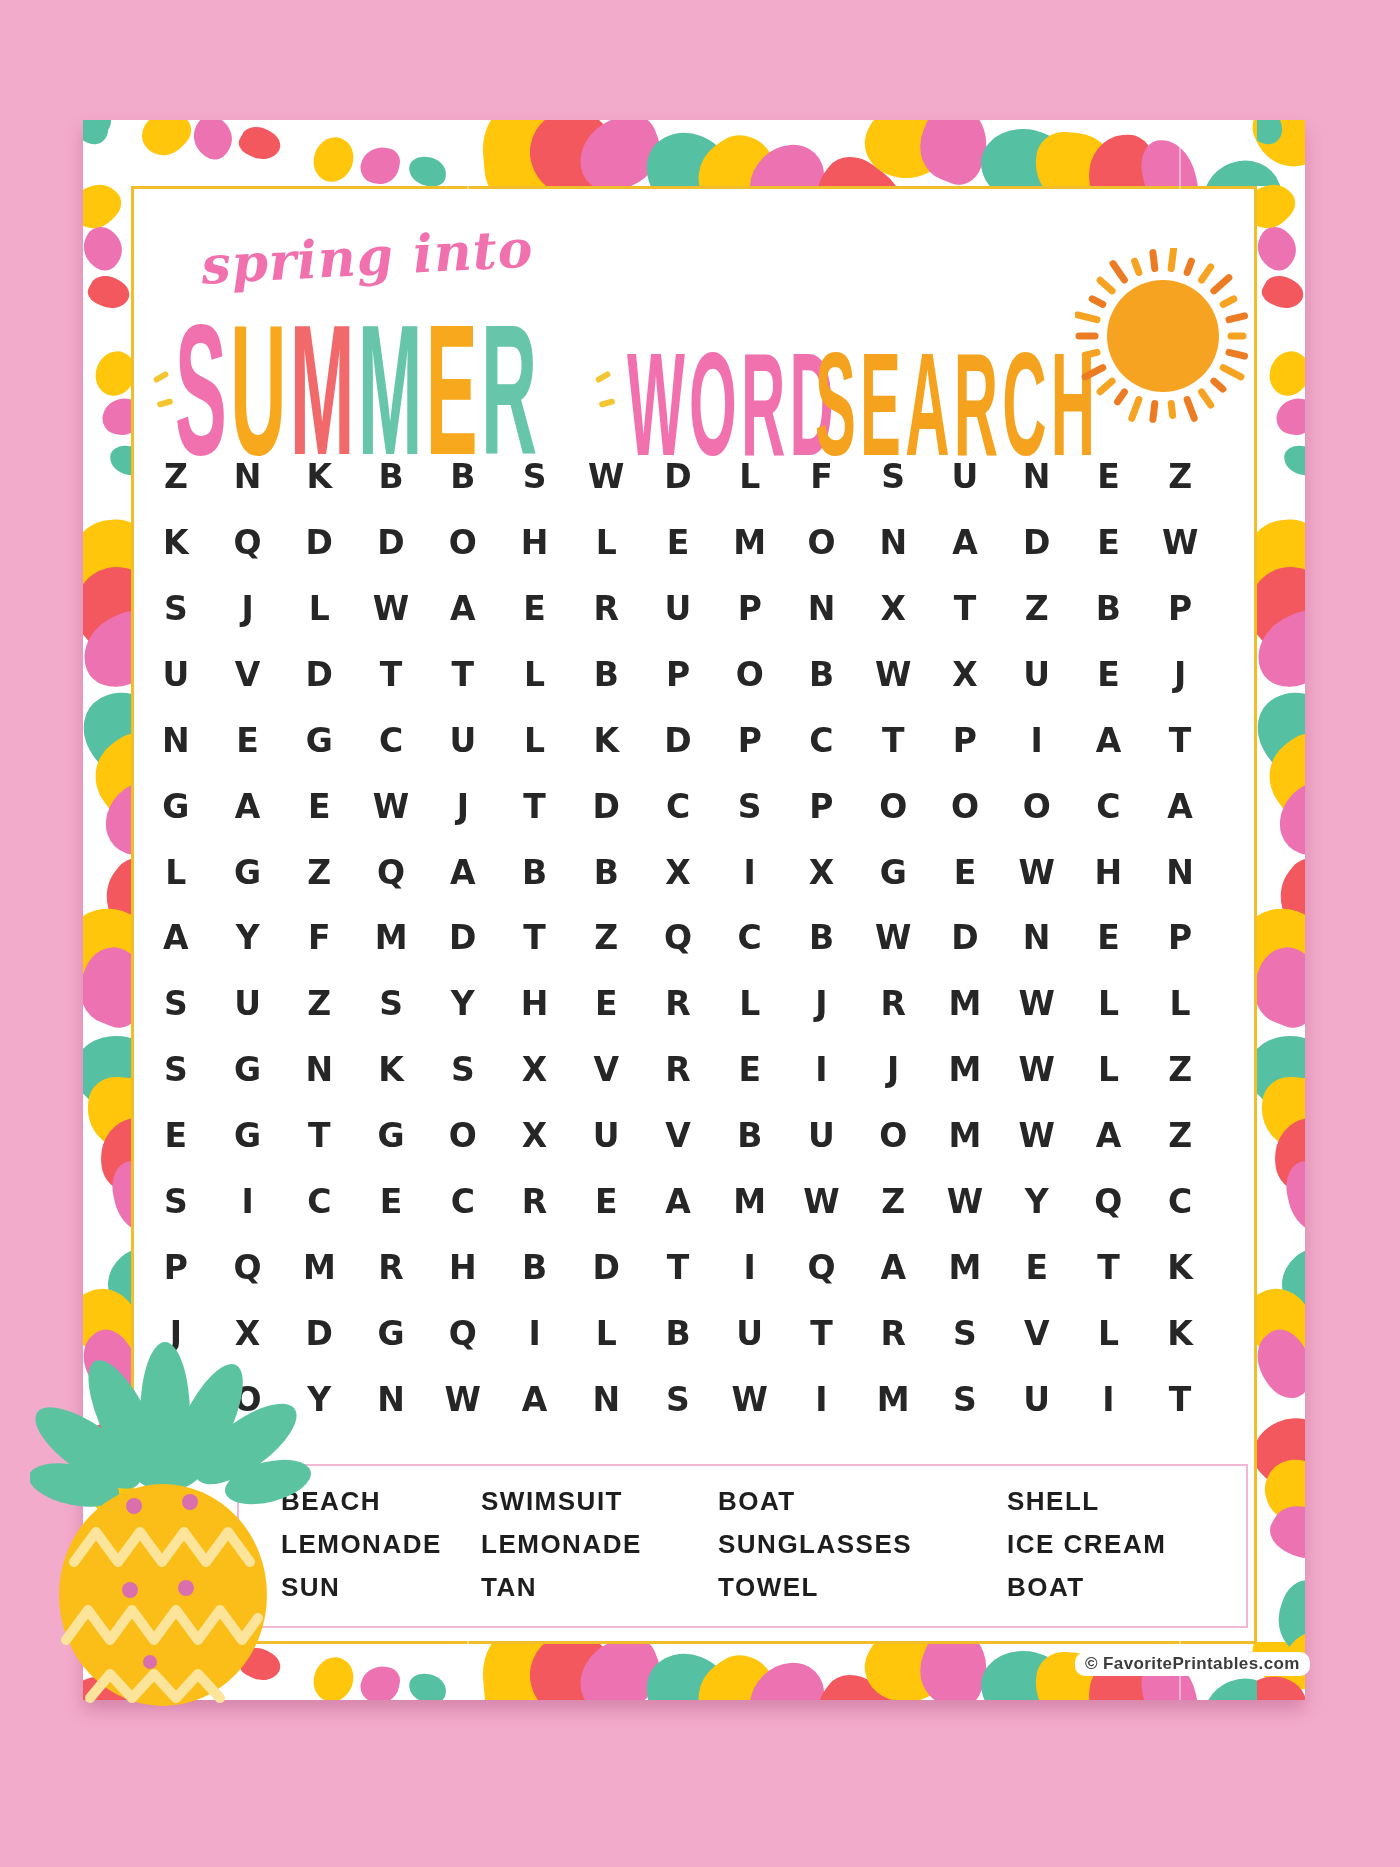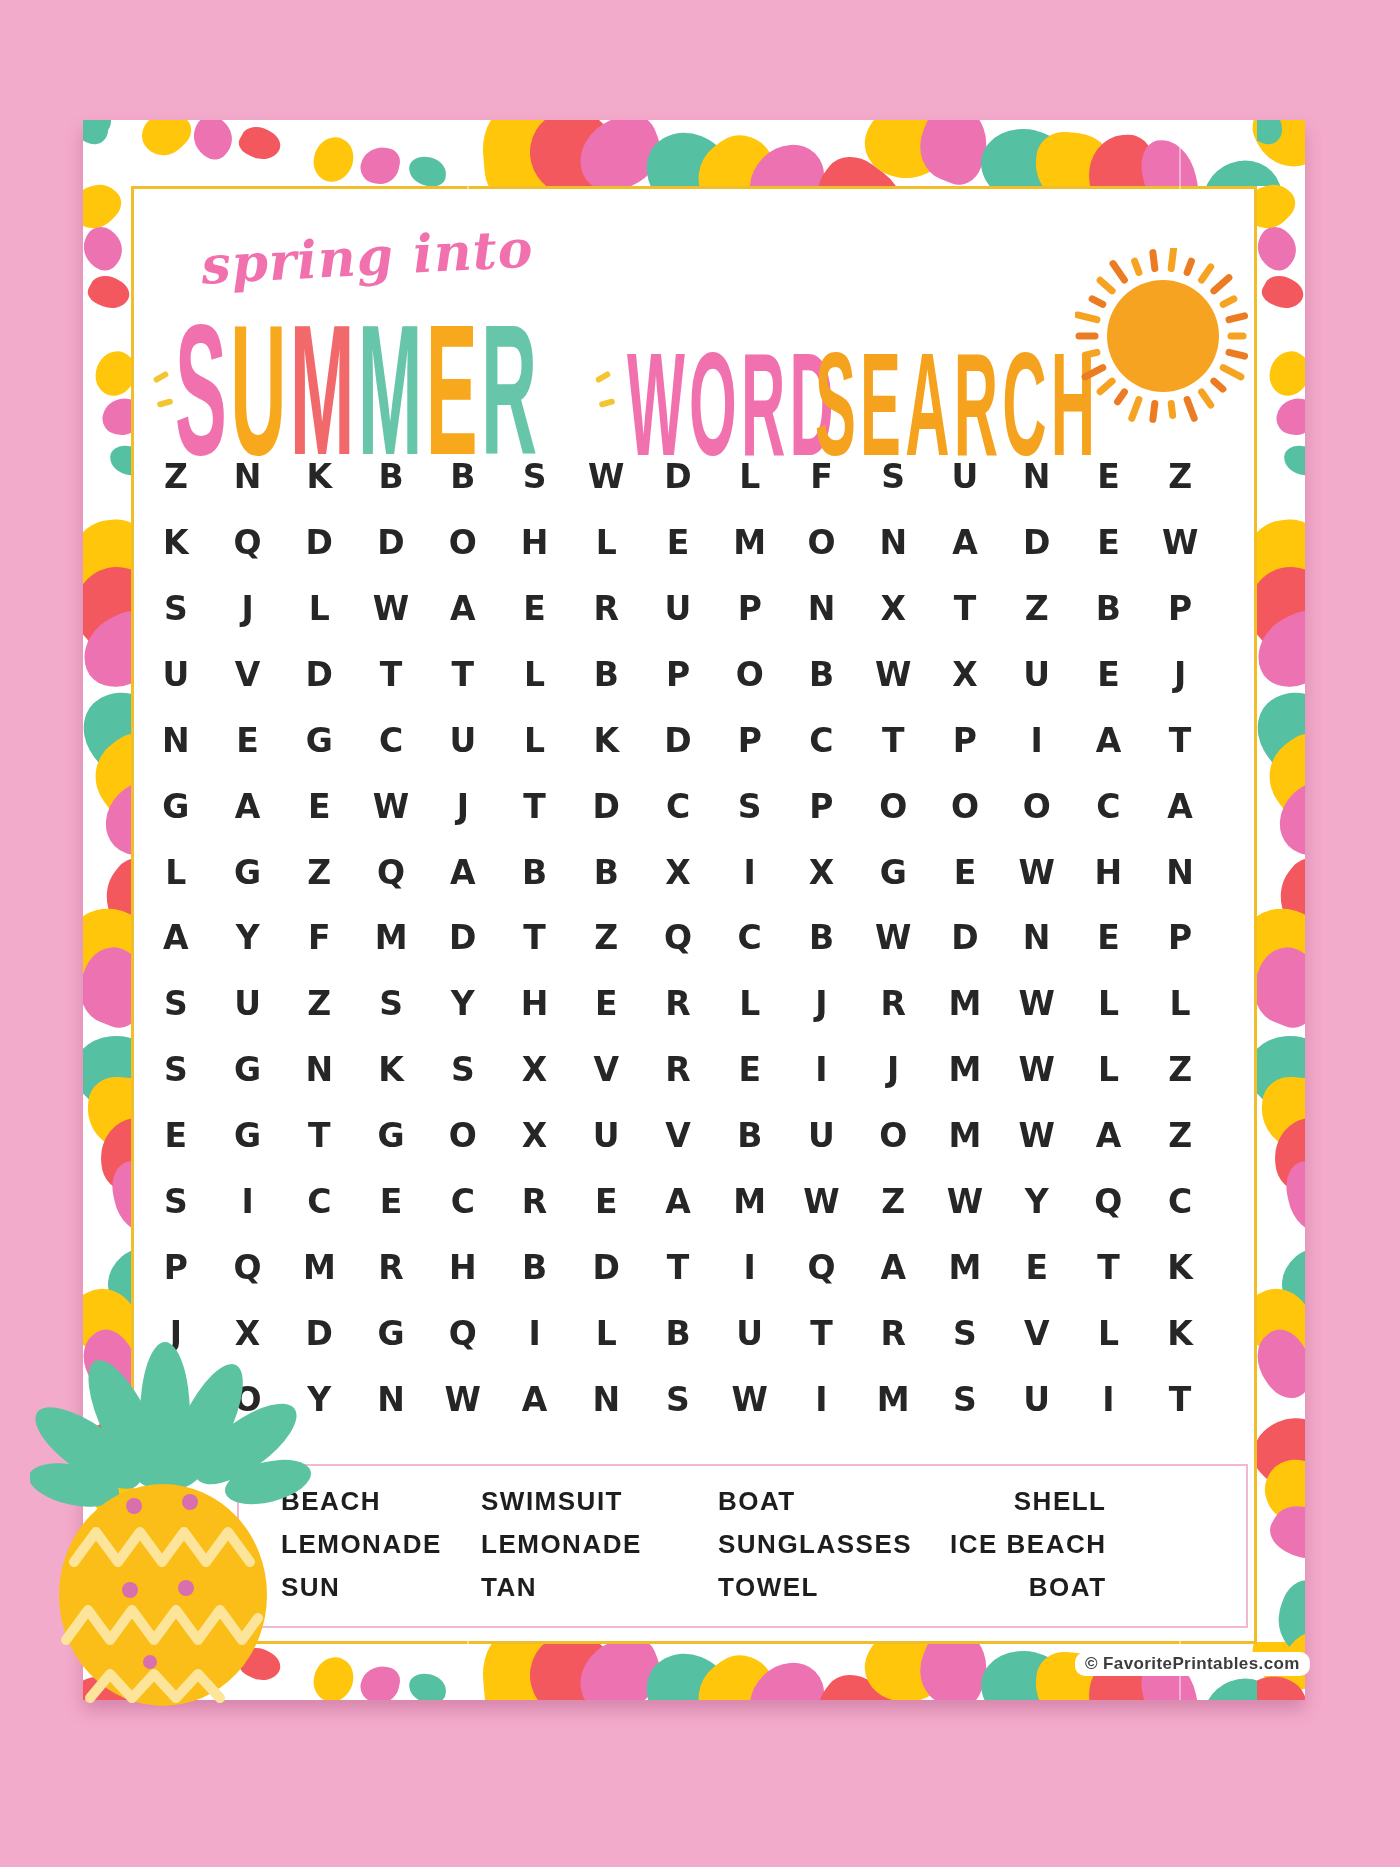--- a/index.html
+++ b/index.html
@@ -469,23 +469,23 @@
         <div class="wcol" style="left: 242px;">
           <div class="witem">SWIMSUIT</div>
           <div class="witem">LEMONADE</div>
           <div class="witem">TAN</div>
         </div>
         <div class="wcol" style="left: 479px;">
           <div class="witem">BOAT</div>
           <div class="witem">SUNGLASSES</div>
           <div class="witem">TOWEL</div>
         </div>
-        <div class="wcol" style="left: 711px; text-align: right;">
+        <div class="wcol" style="left: 768px;">
           <div class="witem">SHELL</div>
-          <div class="witem">ICE BEACH</div>
+          <div class="witem">ICE CREAM</div>
           <div class="witem">BOAT</div>
         </div>
       </div>
 
     <div class="copyright">© FavoritePrintables.com</div>
   </div>
 
   <svg class="pineapple" width="300" height="370" viewBox="0 0 300 370">
     <g fill="#5CC3A1">
       <ellipse cx="58" cy="108" rx="24" ry="62" transform="rotate(-55 58 108)"></ellipse>

